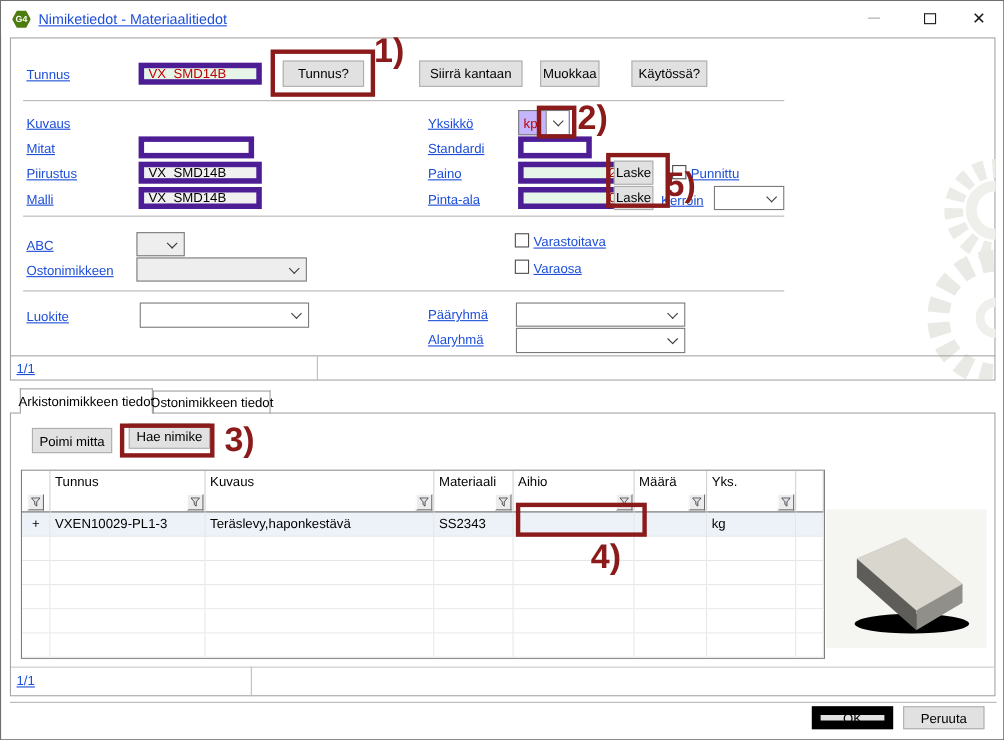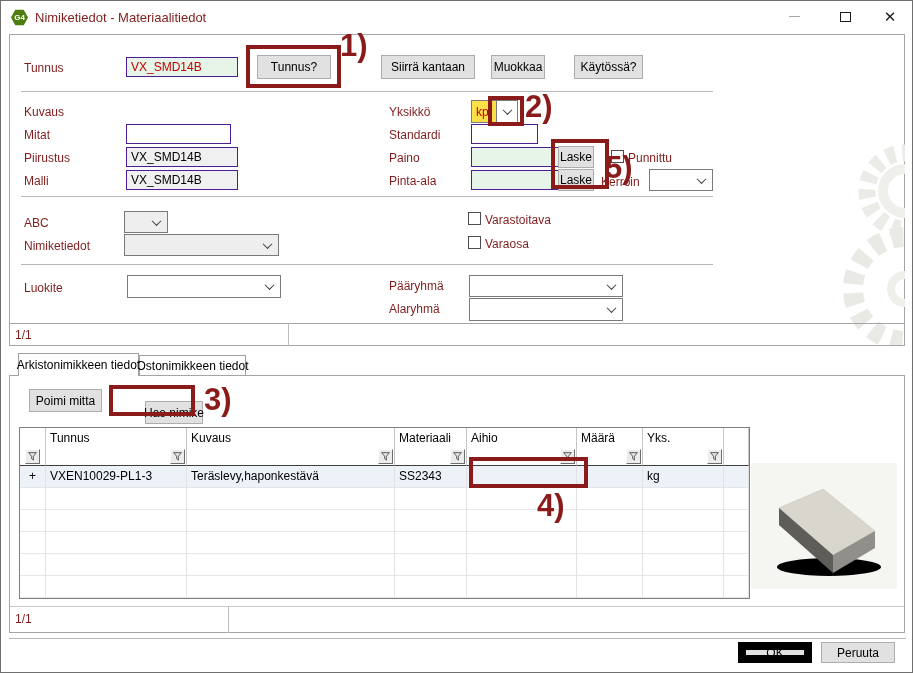--- a/index.html
+++ b/index.html
@@ -4,30 +4,30 @@
 <style>
   * { box-sizing: border-box; margin: 0; padding: 0; }
   html,body { background:#d0d0d0; }
   body { font-family: "Liberation Sans", sans-serif; }
   #dialog {
     position: relative; width: 913px; height: 673px;
     background: #ffffff; border: 1px solid #6f6f6f;
     overflow: hidden; font-size: 12px; color: #000;
   }
   .abs { position: absolute; }
-  .lbl { position: absolute; font-size: 12px; color:#7f1d1d; white-space: nowrap; }
+  .lbl { position: absolute; font-size: 12px; color:#1d4ed8; white-space: nowrap; text-decoration: underline; }
   .panel { position: absolute; border: 1px solid #a5a5a5; background: transparent; }
   .sep { position: absolute; height: 1px; background: #b6b6b6; box-shadow: 0 1px 0 #ffffff; }
   .btn {
     position: absolute; background: #e1e1e1; border: 1px solid #adadad;
     display: flex; align-items: center; justify-content: center;
     font-size: 12px; color:#000; white-space: nowrap;
   }
   .fld {
-    position: absolute; background: #fff; border: 1px solid #4c1d95;
+    position: absolute; background: #fff; border: 5px solid #4c1d95;
     display: flex; align-items: center; padding: 0 4px; font-size: 12px;
     white-space: nowrap; overflow: hidden;
   }
   .fld.readonly { background: #f0f0f0; }
   .fld.green { background: #e7f5e8; color: #c00000; }
   .fld.green.num { justify-content: flex-end; }
   .combo {
     position: absolute; background: #fff; border: 1px solid #7a7a7a;
     display: flex; align-items: center; justify-content: space-between;
     padding: 0 7px 0 5px; font-size: 12px; overflow: hidden;
@@ -117,21 +117,21 @@
 
   <div class="lbl" style="left:23px; top:104px;">Kuvaus</div>
   <div class="lbl" style="left:23px; top:127px;">Mitat</div>
   <div class="fld" style="left:125px; top:123px; width:105px; height:20px;"></div>
   <div class="lbl" style="left:23px; top:150px;">Piirustus</div>
   <div class="fld readonly" style="left:125px; top:146px; width:112px; height:20px;">VX_SMD14B</div>
   <div class="lbl" style="left:23px; top:173px;">Malli</div>
   <div class="fld readonly" style="left:125px; top:169px; width:112px; height:20px;">VX_SMD14B</div>
 
   <div class="lbl" style="left:388px; top:104px;">Yksikkö</div>
-  <div class="combo" style="left:470px; top:99px; width:47px; height:23px; padding:0; background:#fde047;">
+  <div class="combo" style="left:470px; top:99px; width:47px; height:23px; padding:0; background:#c4b5fd;">
     <span style="color:#c00000; padding-left:4px;">kpl</span>
     <span style="width:21px; align-self:stretch; background:#fff; border-left:1px solid #7a7a7a; display:flex; align-items:center; justify-content:center;">
       <span class="chev"></span>
     </span>
   </div>
   <div class="lbl" style="left:388px; top:127px;">Standardi</div>
   <div class="fld" style="left:470px; top:123px; width:67px; height:20px;"></div>
   <div class="lbl" style="left:388px; top:150px;">Paino</div>
   <div class="fld green num" style="left:470px; top:146px; width:115px; height:20px;">2.88</div>
   <div class="btn" style="left:557px; top:145px; width:36px; height:22px;">Laske</div>
@@ -145,21 +145,21 @@
     <span></span>
     <span class="chev"></span>
   </div>
   <div class="sep" style="left:20px; top:195px; width:692px;"></div>
 
   <div class="lbl" style="left:23px; top:215px;">ABC</div>
   <div class="combo gray" style="left:123px; top:210px; width:44px; height:22px;">
     <span></span>
     <span class="chev"></span>
   </div>
-  <div class="lbl" style="left:23px; top:238px;">Nimiketiedot</div>
+  <div class="lbl" style="left:23px; top:238px;">Ostonimikkeen</div>
   <div class="combo gray" style="left:123px; top:233px; width:155px; height:22px;">
     <span></span>
     <span class="chev"></span>
   </div>
   <div class="chk" style="left:467px; top:211px;"></div>
   <div class="lbl" style="left:484px; top:212px;">Varastoitava</div>
   <div class="chk" style="left:467px; top:235px;"></div>
   <div class="lbl" style="left:484px; top:236px;">Varaosa</div>
   <div class="sep" style="left:20px; top:263px; width:692px;"></div>
 
@@ -186,21 +186,21 @@
   <div class="tab active" style="left:17px; top:352px; width:121px; height:23px;">
     <span>Arkistonimikkeen tiedot</span>
   </div>
   <div class="tab" style="left:138px; top:354px; width:107px; height:21px;">
     <span>Ostonimikkeen tiedot</span>
   </div>
   <div class="panel" style="left:8px; top:374px; width:896px; height:258px; z-index:1;"></div>
   <div class="abs" style="left:18px; top:374px; width:119px; height:2px; background:#fff; z-index:6;"></div>
 
   <div class="btn" style="left:28px; top:388px; width:73px; height:23px; z-index:2;">Poimi mitta</div>
-  <div class="btn" style="left:116px; top:400px; width:58px; height:23px; z-index:2;margin-left:28px;">Hae nimike</div>
+  <div class="btn" style="left:116px; top:384px; width:74px; height:23px; z-index:2;">Hae nimike</div>
 
   <div id="grid">
       <div style="display: grid; grid-template-columns: 26px 141px 208px 72px 110px 66px 81px 25px; grid-auto-rows: auto; width: 729px;">
         <div class="hcell" style="height: 20px;"></div>
         <div class="hcell" style="height: 20px;">Tunnus</div>
         <div class="hcell" style="height: 20px;">Kuvaus</div>
         <div class="hcell" style="height: 20px;">Materiaali</div>
         <div class="hcell" style="height: 20px;">Aihio</div>
         <div class="hcell" style="height: 20px;">Määrä</div>
         <div class="hcell" style="height: 20px;">Yks.</div>

